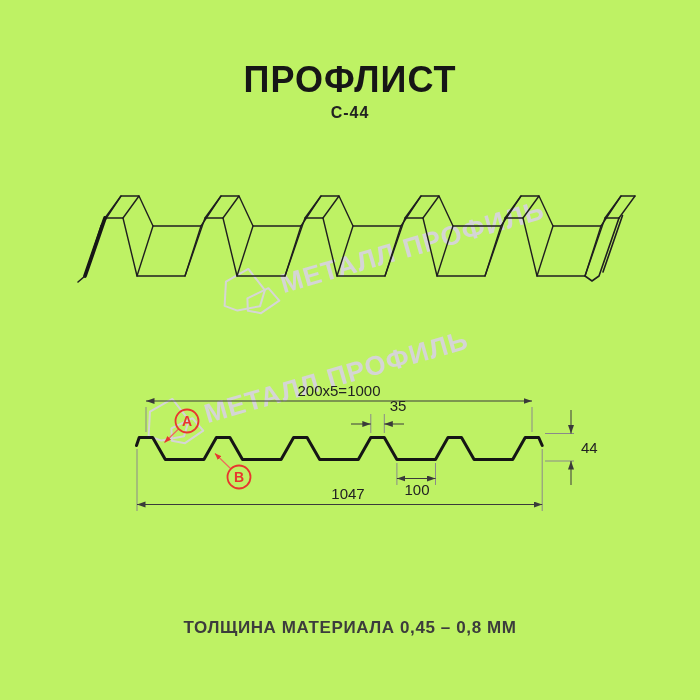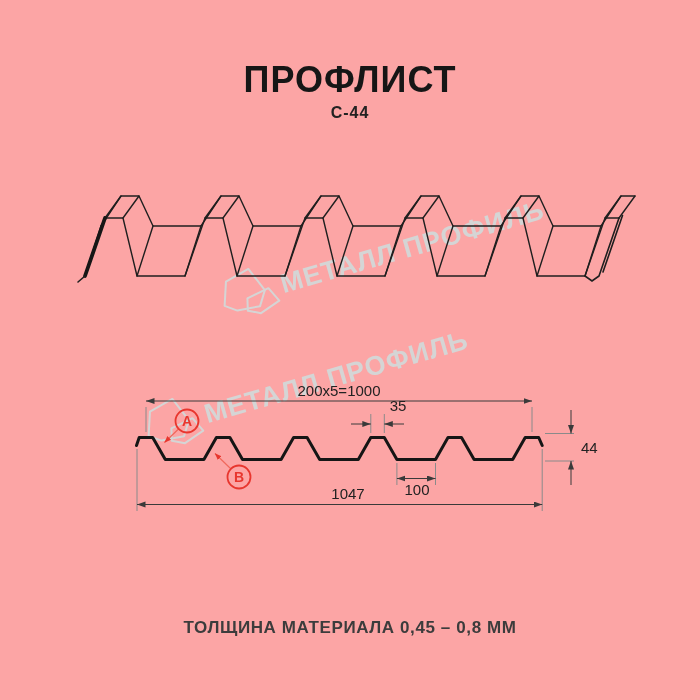--- a/index.html
+++ b/index.html
@@ -1,16 +1,16 @@
 <!DOCTYPE html>
 <html><head>
 <meta charset="utf-8">
 <style>
   html,body{margin:0;padding:0;background:#ffffff;}
-  .page{position:relative;width:700px;height:700px;background:#fca5a5;overflow:hidden;
+  .page{position:relative;width:700px;height:700px;background:#bef264;overflow:hidden;
         font-family:"Liberation Sans","DejaVu Sans",sans-serif;}
   svg{position:absolute;left:0;top:0;}
   text{font-family:"Liberation Sans","DejaVu Sans",sans-serif;}
   .title{font-size:36px;font-weight:bold;letter-spacing:1px;fill:#161616;}
   .subtitle{font-size:16px;font-weight:bold;letter-spacing:1px;fill:#222222;}
   .dim{font-size:15px;fill:#222222;}
   .footer{font-size:17px;font-weight:bold;letter-spacing:.6px;fill:#3c3c3c;}
   .wmtext{font-size:27px;font-weight:bold;letter-spacing:1px;fill:#d5d5d5;}
   .wmlogo{stroke:#d5d5d5;stroke-width:2;fill:none;stroke-linejoin:round;}
   .l3d{stroke:#1f1f1f;stroke-width:1.4;fill:none;stroke-linejoin:round;stroke-linecap:round;}

